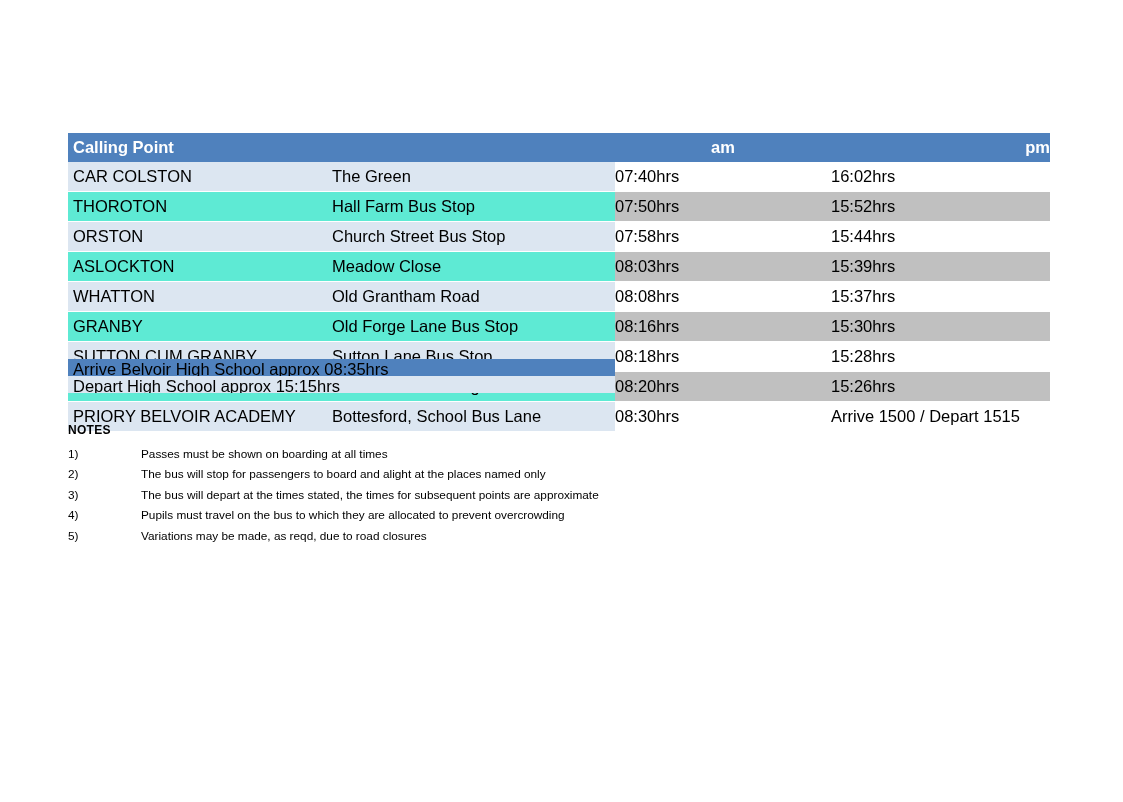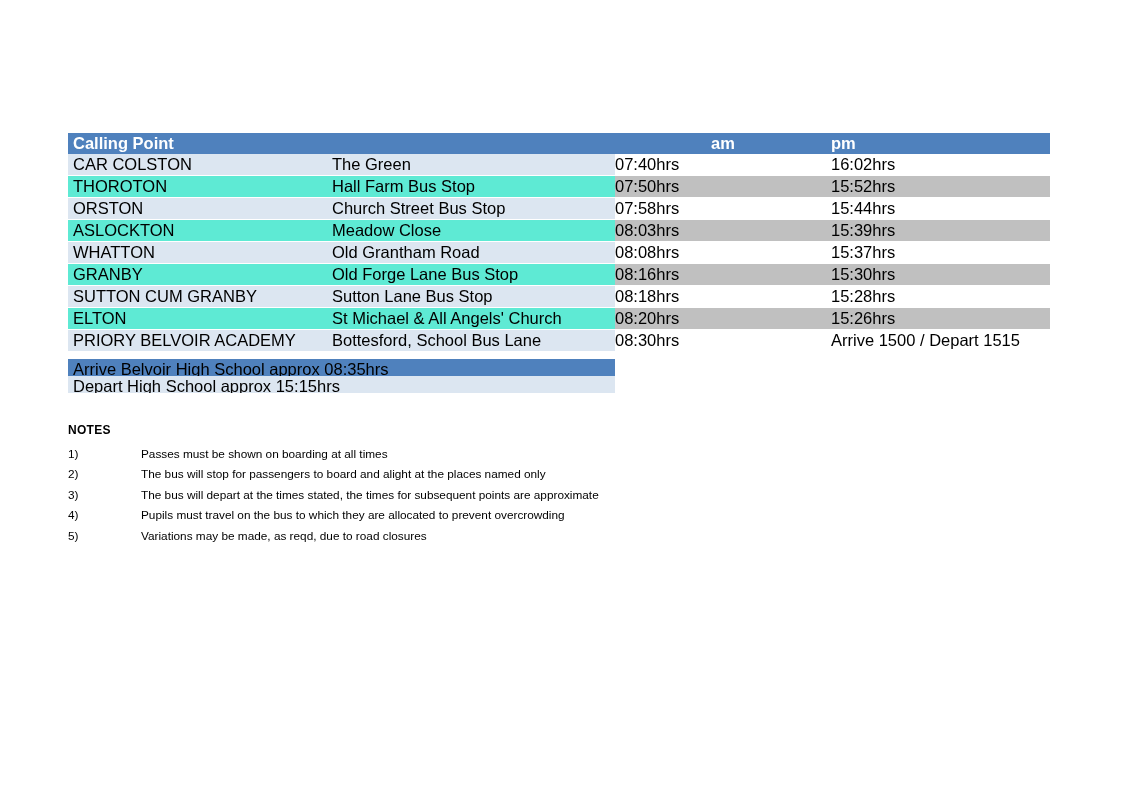--- a/index.html
+++ b/index.html
@@ -46,39 +46,39 @@
     font-size: 16.5px;
   }
   .timetable col.c-place   { width: 264px; }
   .timetable col.c-stop    { width: 283px; }
   .timetable col.c-am      { width: 216px; }
   .timetable col.c-pm      { width: 219px; }
 
   .timetable td, .timetable th {
     padding: 0;
     margin: 0;
-    height: 21px;
+    height: 29px;
     line-height: 20.8px;
     font-weight: normal;
     vertical-align: middle;
     overflow: hidden;
     white-space: nowrap;
   }
 
   
   .thead-row th {
     background: #4f81bd;
     color: #ffffff;
     font-weight: bold;
     font-size: 16.5px;
   }
   .thead-row th.h-place { text-align: left;  padding-left: 5px; }
   .thead-row th.h-stop  { text-align: left; }
   .thead-row th.h-am    { text-align: center; }
-  .thead-row th.h-pm    { text-align: left; }
+  .thead-row th.h-pm    { text-align: right; }
 
   
   .timetable td.place {
     text-align: left;
     padding-left: 5px;
   }
   .timetable td.stop {
     text-align: left;
   }
   .timetable td.time {

